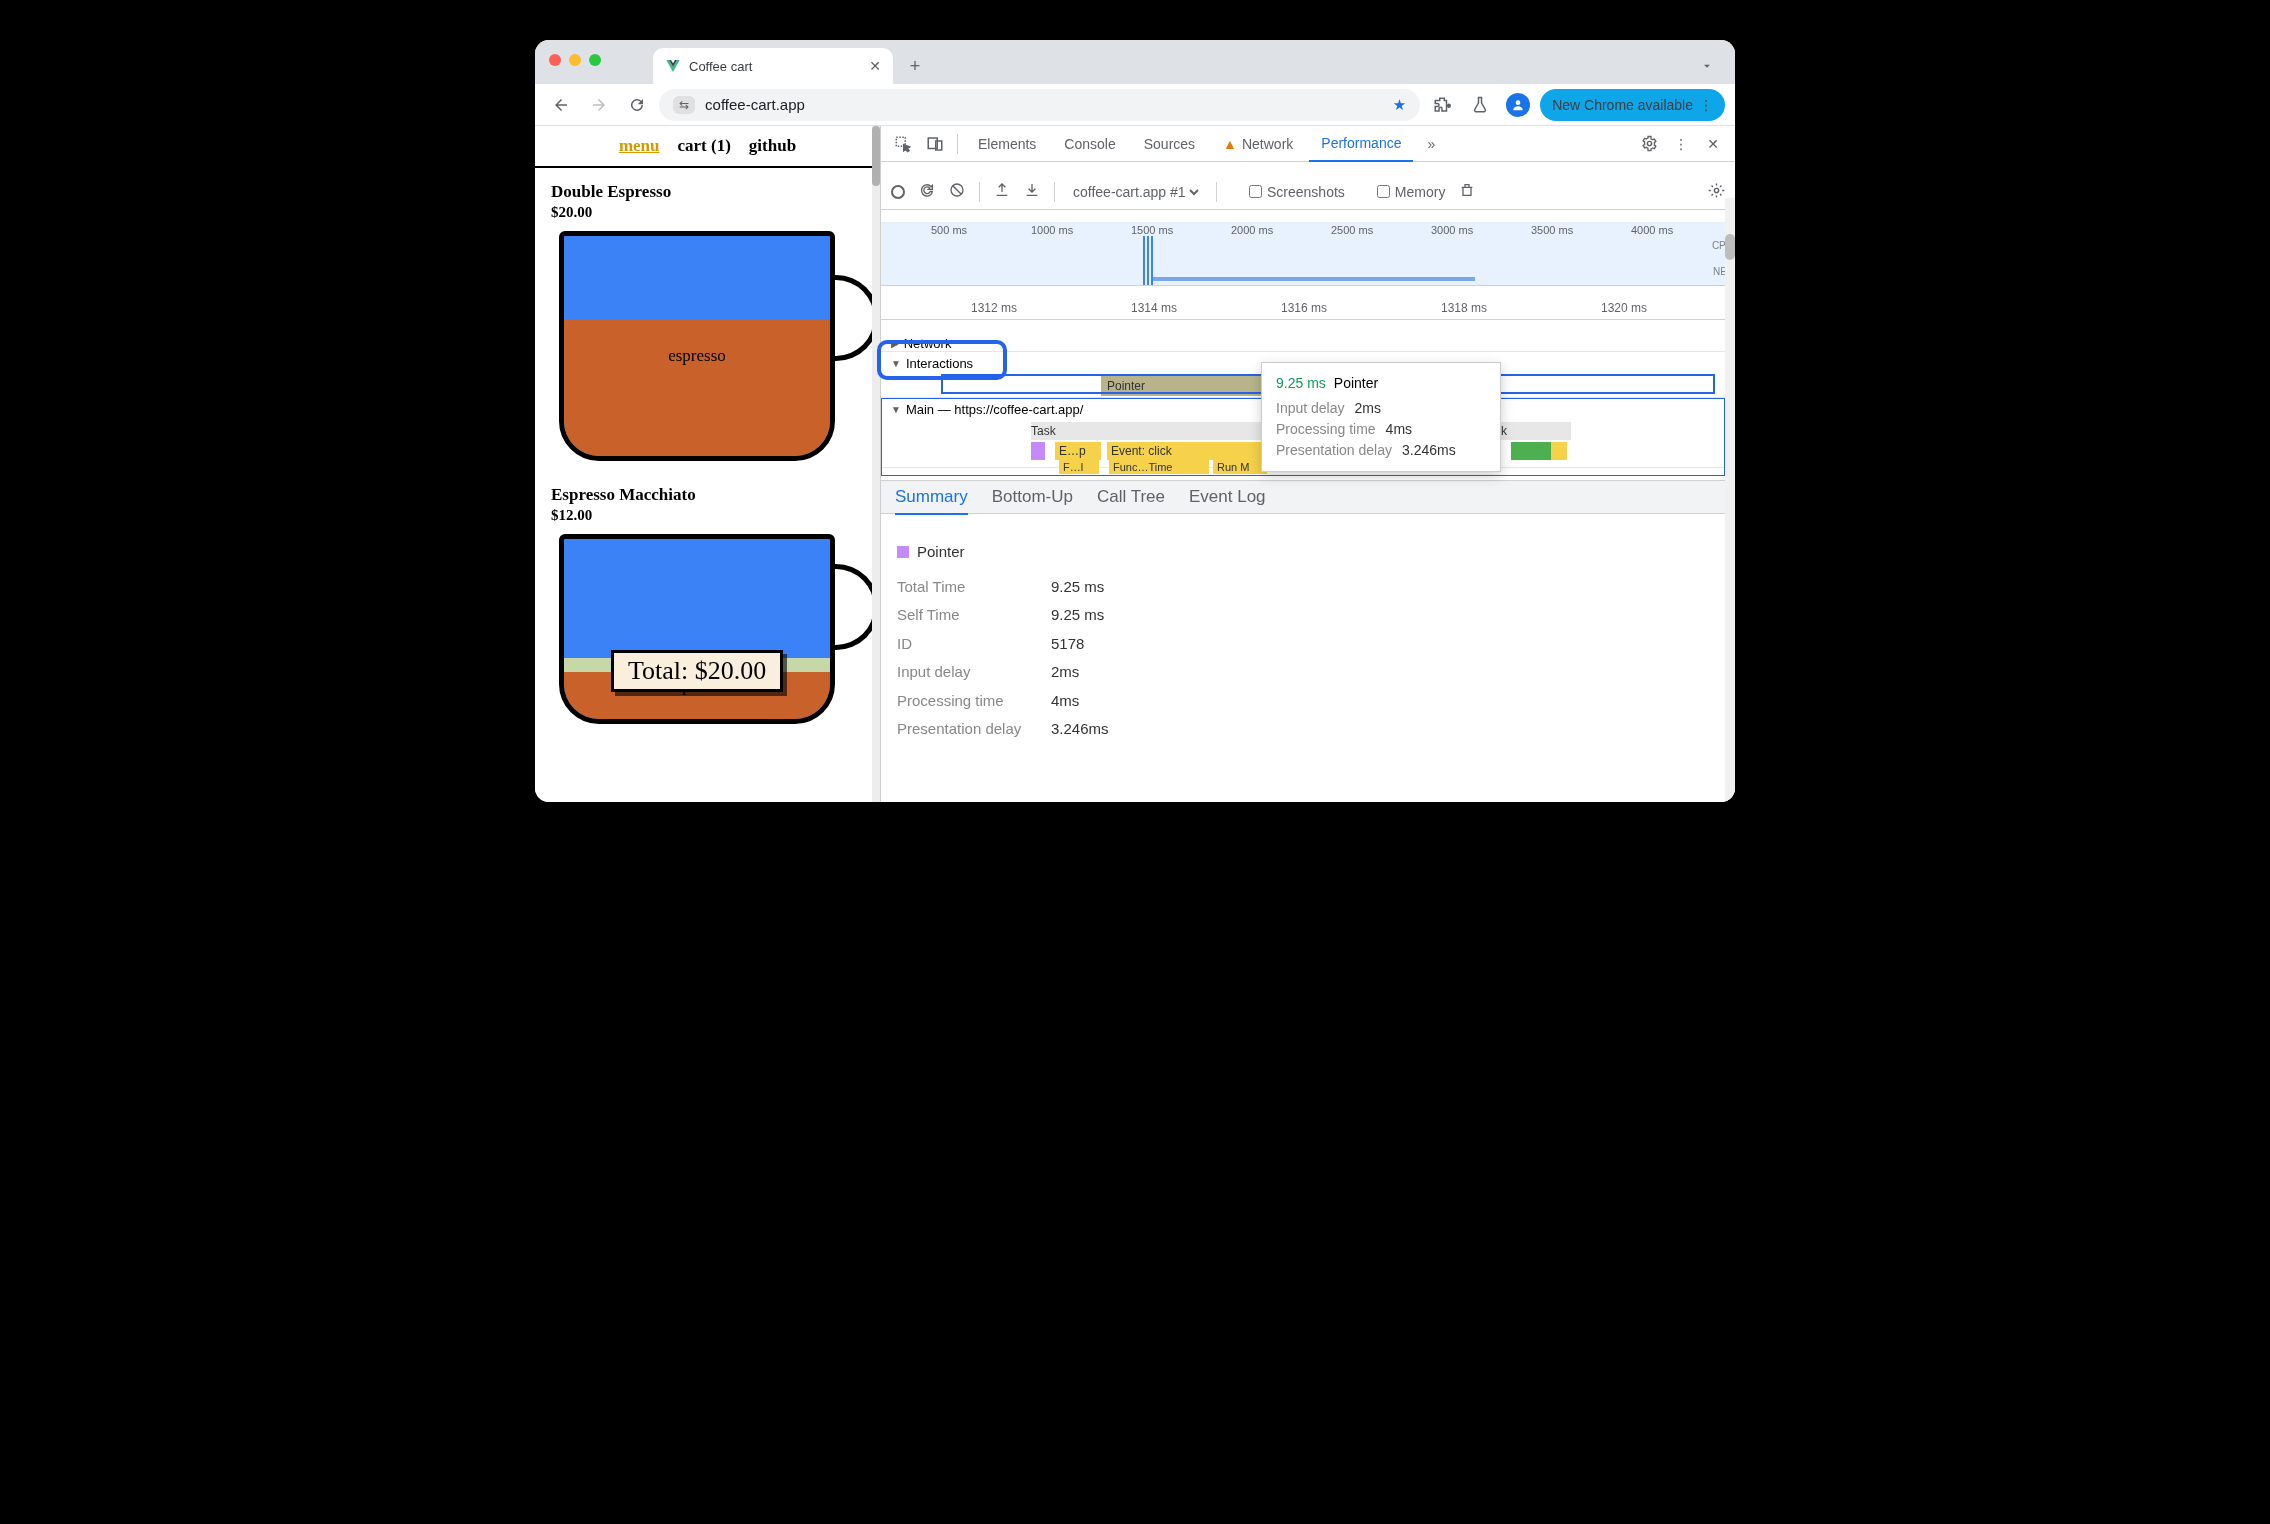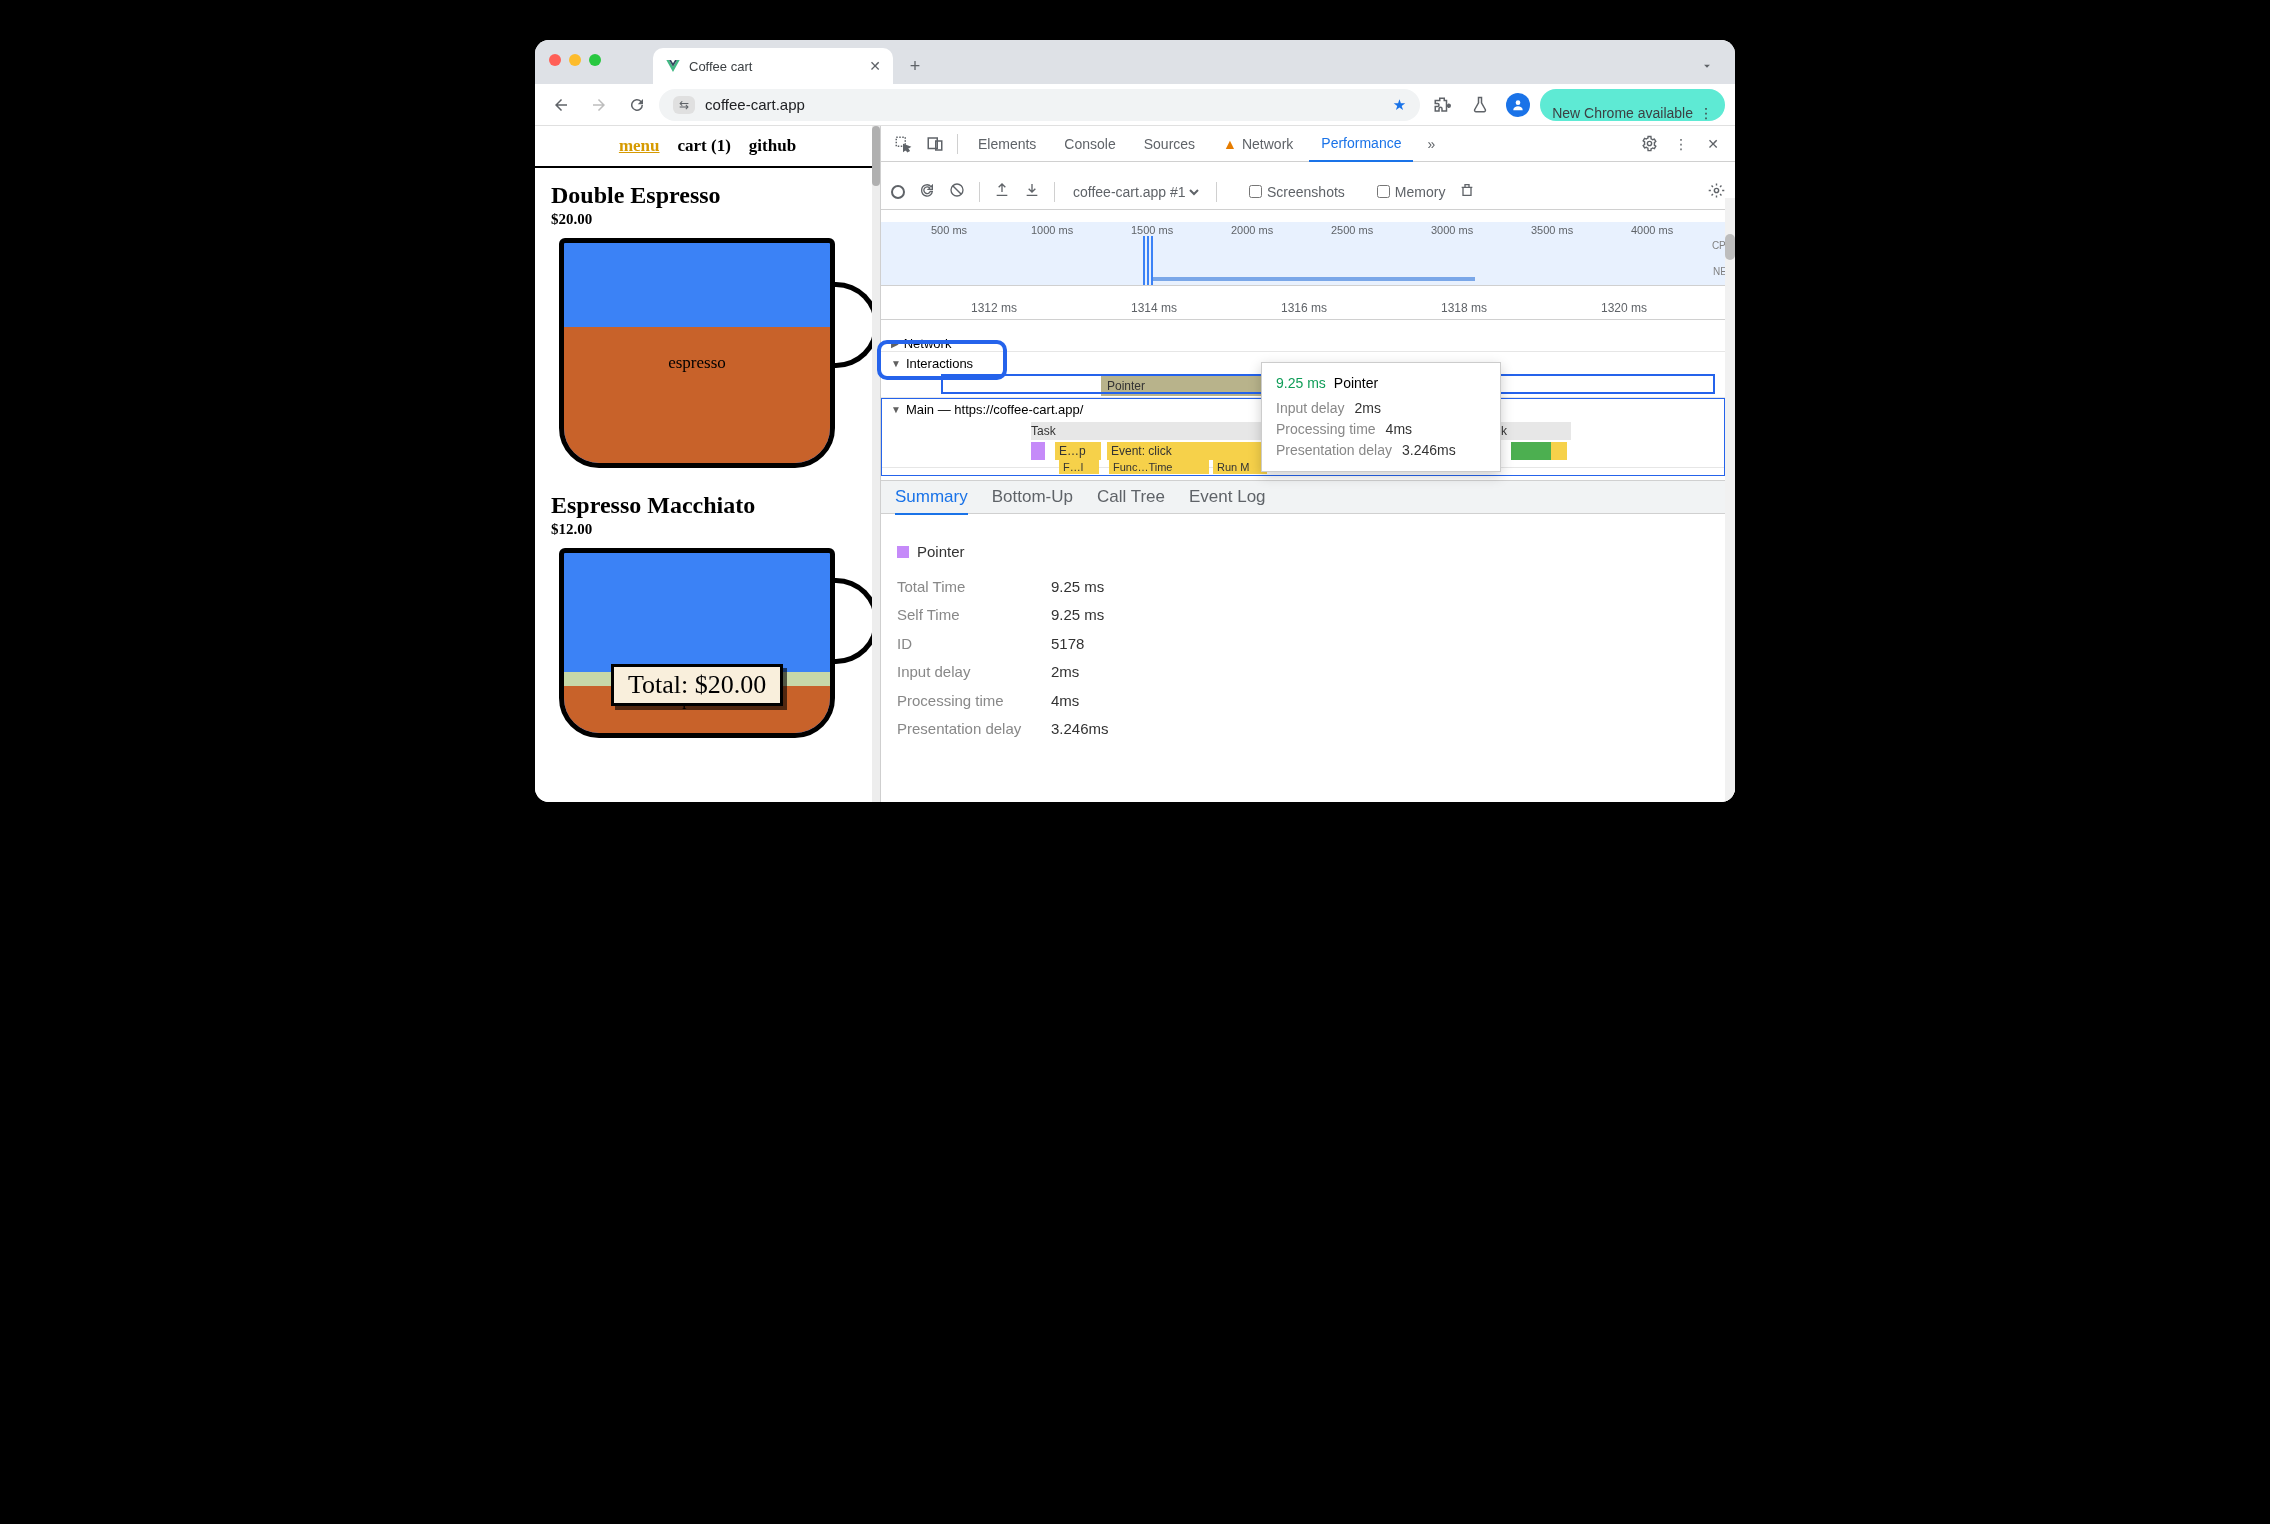--- a/index.html
+++ b/index.html
@@ -14,35 +14,35 @@
 .tab .vue-logo { width:16px; height:16px; }
 .tab .close { margin-left:auto; font-size:14px; color:#5f6368; cursor:pointer; }
 .new-tab { width:28px; height:28px; display:flex; align-items:center; justify-content:center; color:#5f6368; font-size:18px; margin-left:8px; margin-bottom:4px; cursor:pointer; }
 .overflow { margin-left:auto; margin-right:8px; margin-bottom:6px; width:24px; height:24px; display:flex; align-items:center; justify-content:center; cursor:pointer; }
 .addr-bar { height:42px; background:#fff; border-bottom:1px solid #e0e0e0; display:flex; align-items:center; padding:0 10px; gap:6px; }
 .nav-btn { width:32px; height:32px; display:flex; align-items:center; justify-content:center; color:#5f6368; border-radius:50%; cursor:pointer; }
 .nav-btn.disabled{color:#bdbdbd;}
 .url-chip { flex:1; height:32px; background:#f1f3f4; border-radius:16px; display:flex; align-items:center; padding:0 14px; gap:10px; color:#202124; font-size:15px;}
 .url-chip .site-info { color:#5f6368; font-size:12px; background:#e0e0e0; padding:2px 6px; border-radius:6px;}
 .url-chip .star { margin-left:auto; color:#1a73e8; }
-.chrome-pill { background:#5eead4; border-radius:16px; height:32px; display:flex; align-items:flex-end; padding:0 12px; gap:6px; font-size:14px; color:#3c4043; cursor:pointer;}
+.chrome-pill { background:#0ea5e9; border-radius:16px; height:32px; display:flex; align-items:center; padding:0 12px; gap:6px; font-size:14px; color:#3c4043; cursor:pointer;}
 .chrome-icon { width:32px; height:32px; display:flex; align-items:center; justify-content:center; color:#5f6368; cursor:pointer;}
 .avatar-circle { width:24px; height:24px; border-radius:50%; background:#1a73e8; color:#fff; display:flex; align-items:center; justify-content:center; font-size:12px;}
 
 .content { flex:1; display:flex; overflow:hidden; }
 
 
 .page { width:346px; border-right:1px solid #cfcfcf; overflow:hidden; position:relative; background:#fff; font-family: Georgia, 'Times New Roman', serif;}
 .page-scroll { width:8px; background:#ededed; position:absolute; right:0; top:0; bottom:0;}
 .page-scroll .thumb { position:absolute; top:0; width:8px; height:60px; background:#b0b0b0; border-radius:4px;}
 .page-nav { height:42px; display:flex; align-items:center; justify-content:center; gap:18px; border-bottom:2px solid #000; font-size:17px; font-weight:bold;}
 .page-nav a { text-decoration:none; color:#000;}
 .page-nav a.active { color:#d69a00; text-decoration:underline;}
 .product { padding: 14px 16px 6px; }
-.product h3 { font-size:24px; font-weight:bold; margin-bottom:2px;}
+.product h3 { font-size:17px; font-weight:bold; margin-bottom:2px;}
 .product .price { font-size:15px; font-weight:bold; margin-bottom:10px;}
 .mug { width:276px; height:230px; border:5px solid #000; border-radius: 6px 6px 40px 40px; margin-left:8px; position:relative; background:#3b82f6; overflow:hidden;}
 .mug .fill { position:absolute; bottom:0; left:0; right:0; background:#c8622a; display:flex; align-items:flex-start; justify-content:center; padding-top:26px; font-size:17px;}
 .handle { position:absolute; right:-44px; top:44px; width:44px; height:86px; border:5px solid #000; border-left:none; border-radius:0 50px 50px 0;}
 .mug-wrap{position:relative; display:inline-block;}
 .total-badge { position:absolute; background:#f9efdc; border:3px solid #000; padding:3px 14px; font-size:26px; box-shadow:4px 4px 0 rgba(0,0,0,.6); z-index:5; left:60px; top:116px; font-family: Georgia, serif;}
 
 
 .devtools { flex:1; display:flex; flex-direction:column; background:#fff; position:relative;gap:12px;}
 .dt-tabs { height:36px; display:flex; align-items:center; border-bottom:1px solid #d0d0d0; padding:0 8px; gap:4px; font-size:14px; color:#5f6368;}

